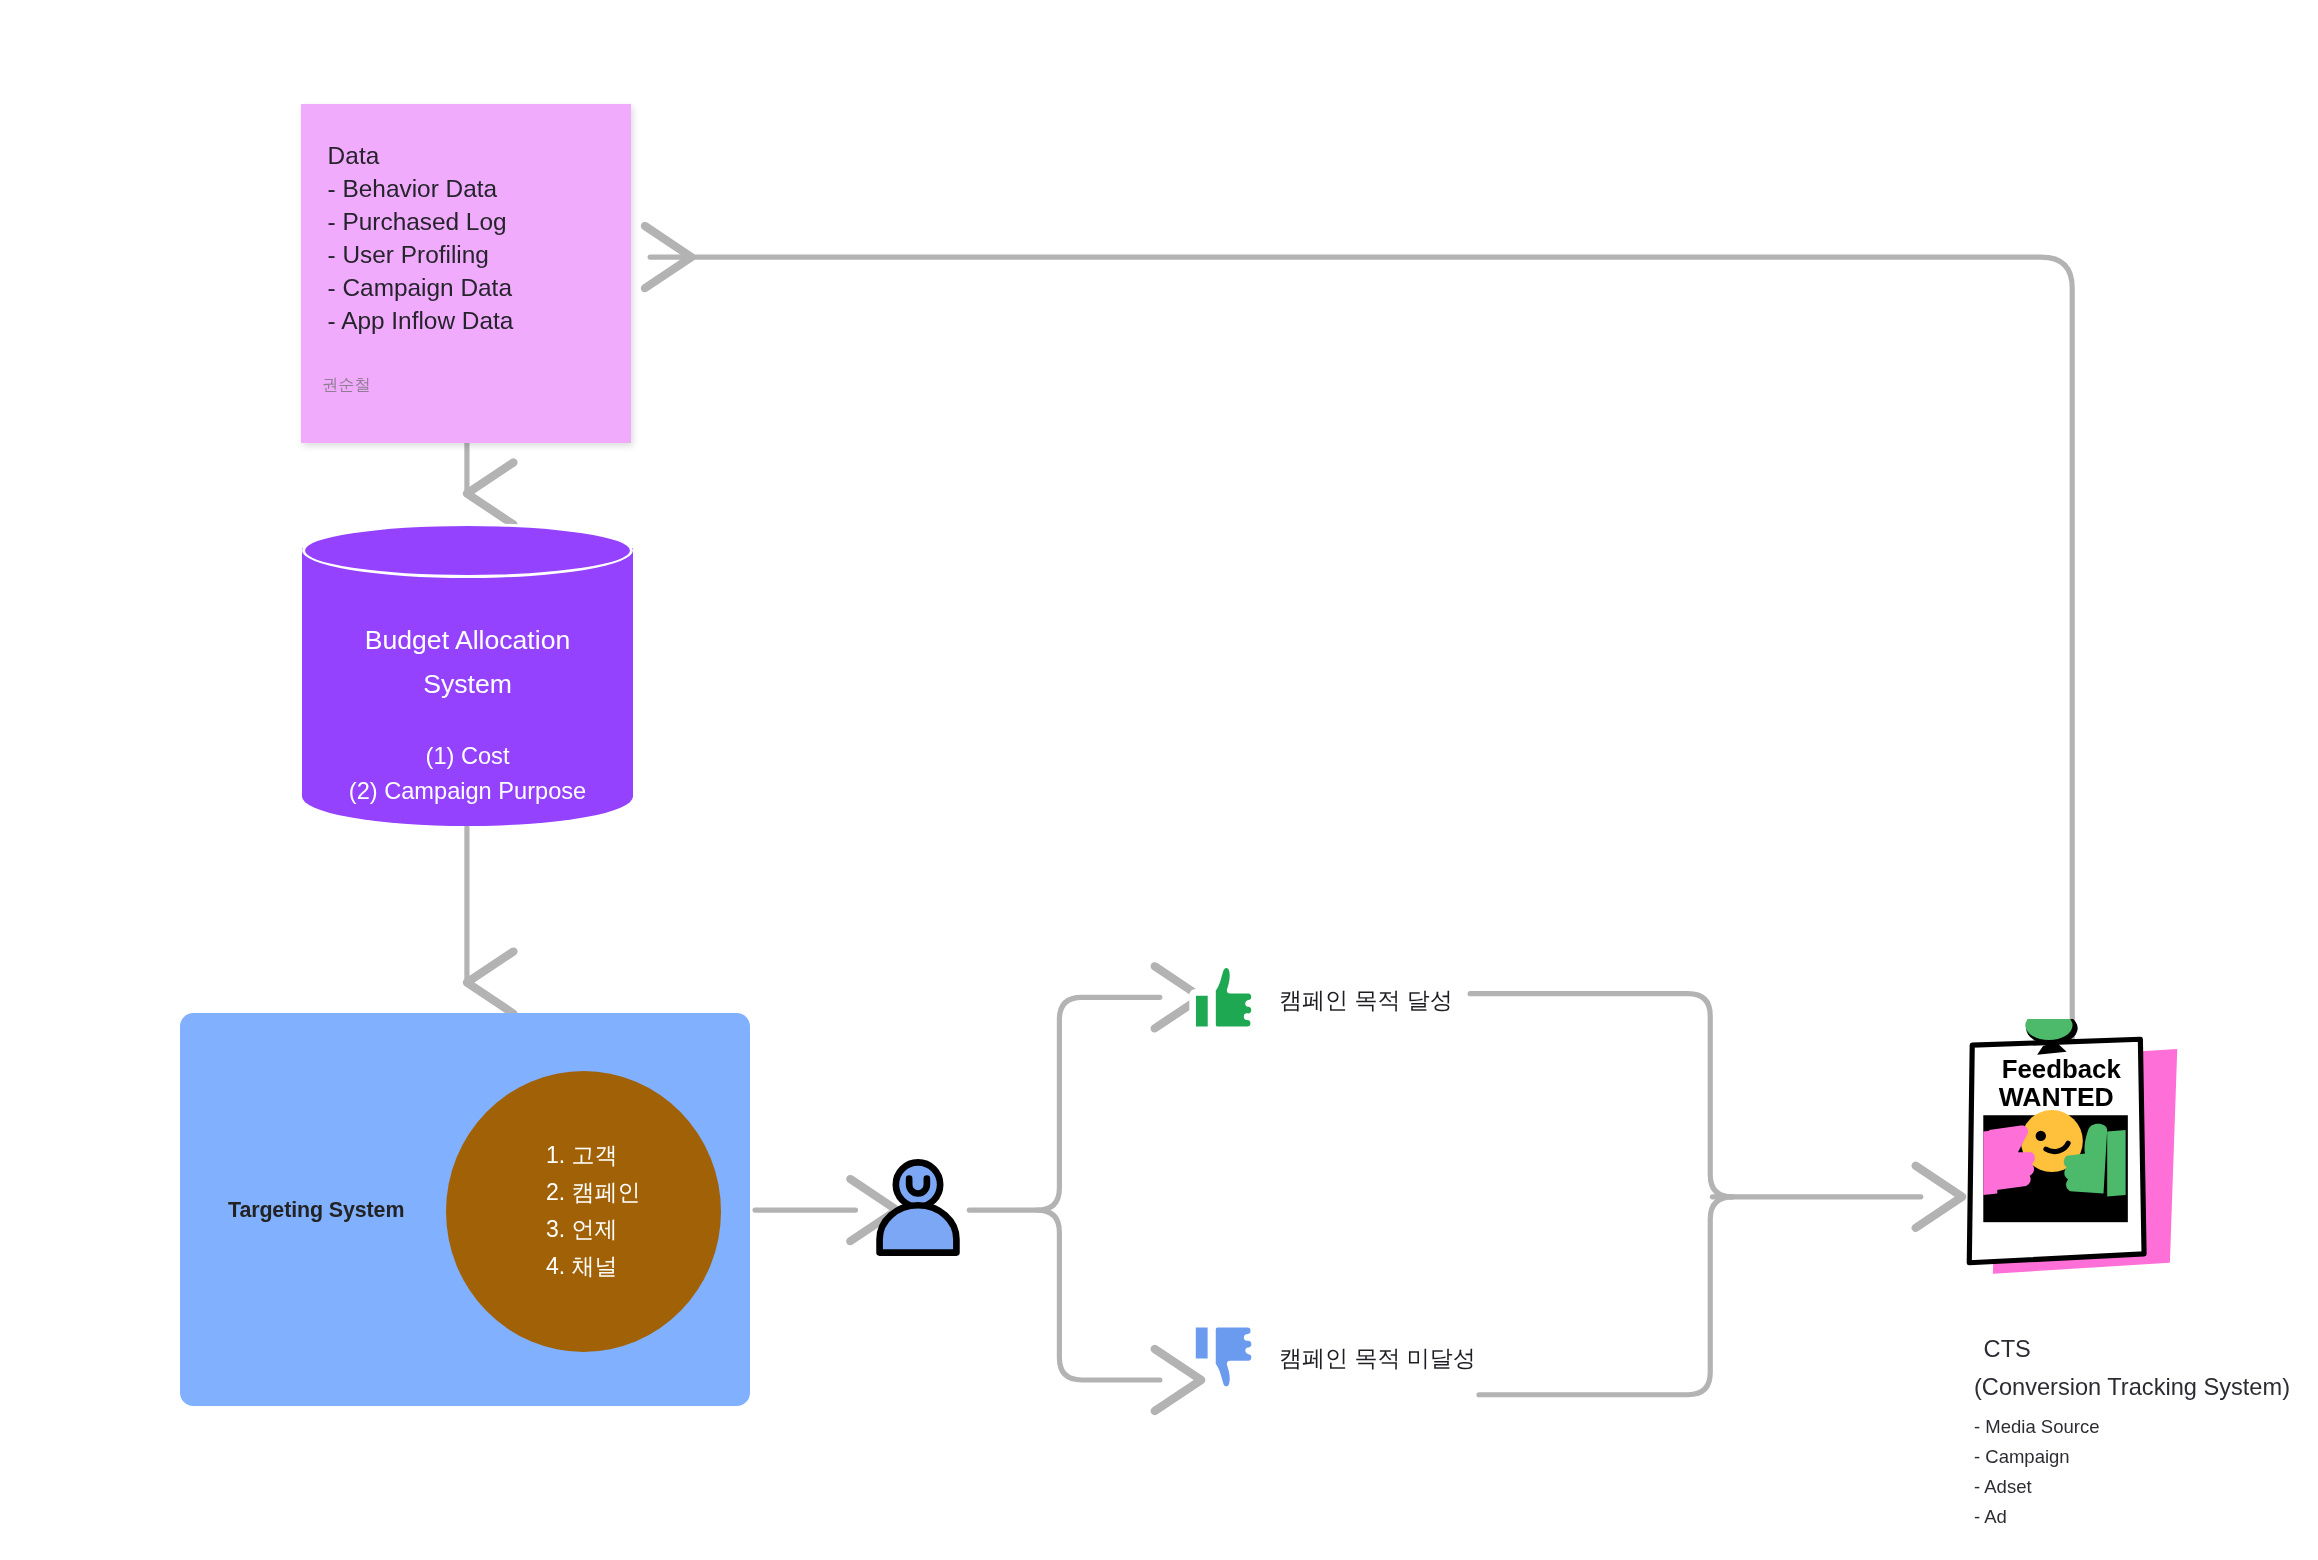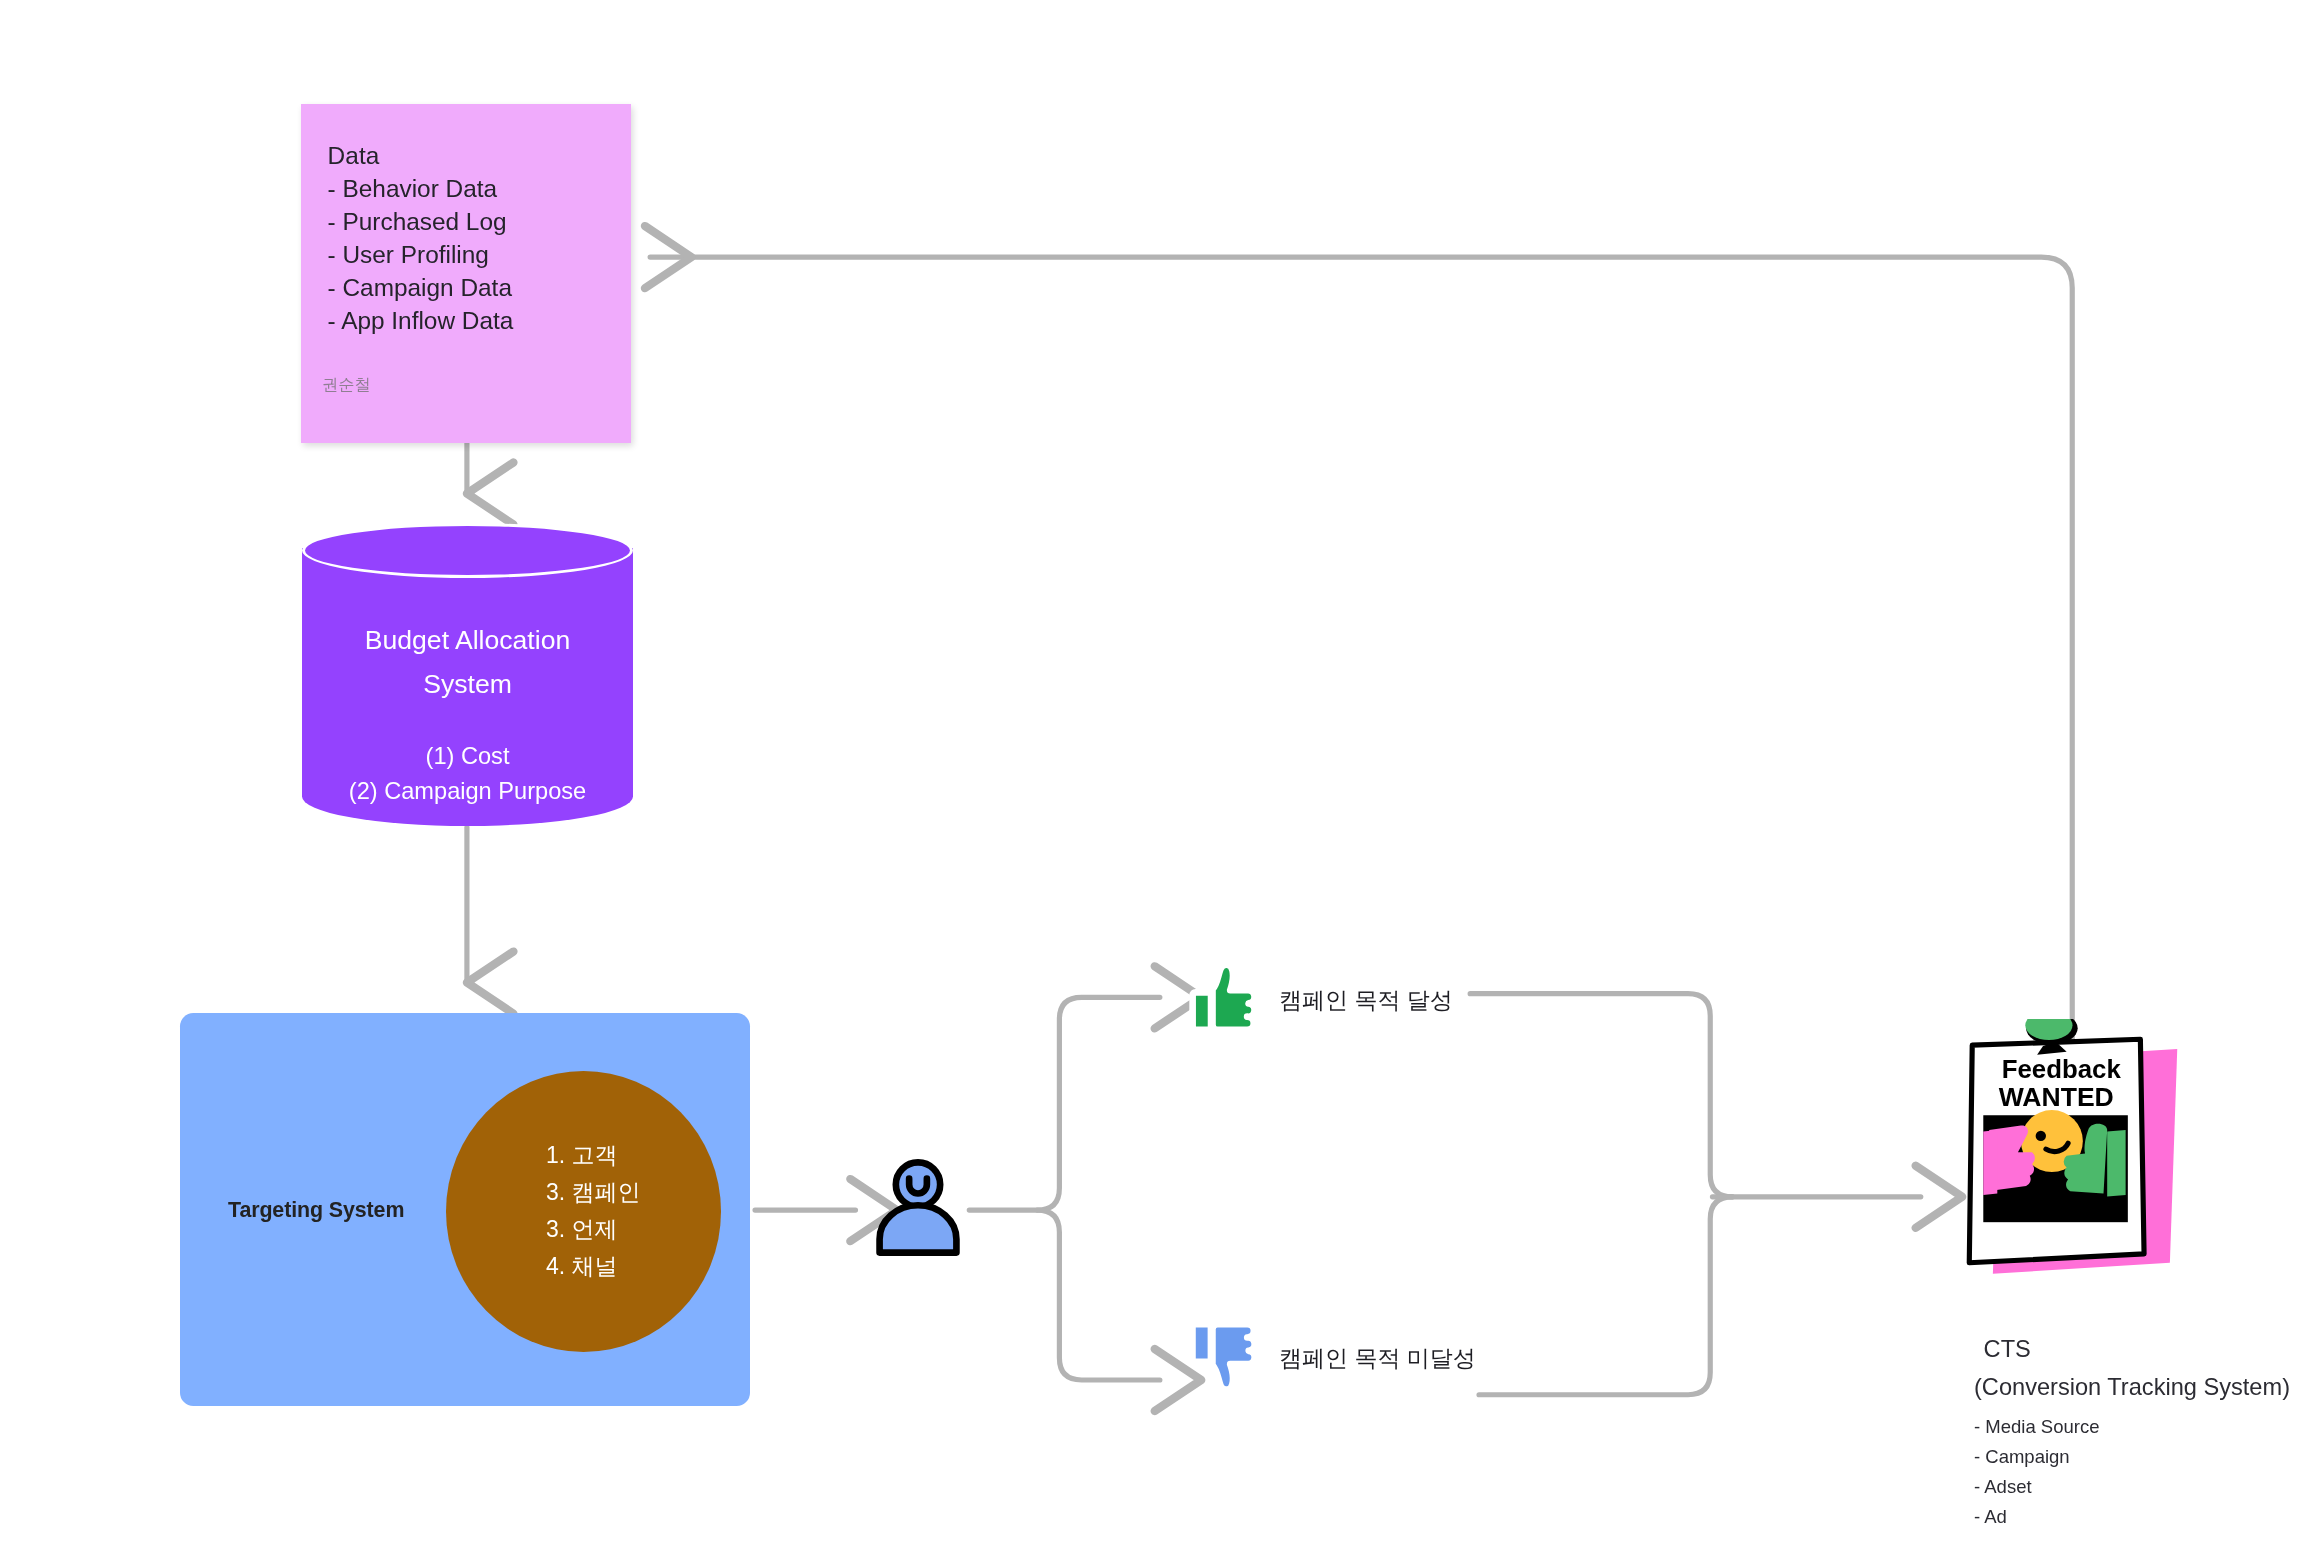--- a/index.html
+++ b/index.html
@@ -252,21 +252,21 @@
       <div>(1) Cost</div>
       <div>(2) Campaign Purpose</div>
     </div>
   </div>
 
   <div class="abs" id="targeting-box"></div>
   <div class="abs" id="targeting-label">Targeting System</div>
   <div class="abs" id="targeting-ellipse">
     <div id="targeting-ellipse-list">
       <div>1. 고객</div>
-      <div>3. 캠페인</div>
+      <div>2. 캠페인</div>
       <div>3. 언제</div>
       <div>4. 채널</div>
     </div>
   </div>
 
   <svg class="abs" id="person-icon" viewBox="0 0 124 134" xmlns="http://www.w3.org/2000/svg">
 
     <circle cx="62" cy="36" r="30" fill="#7CA7F5" stroke="#000000" stroke-width="9"></circle>
 
     <path d="M50,28 L50,36 A12,12 0 0,0 74,36 L74,28" fill="none" stroke="#000000" stroke-width="9" stroke-linecap="round"></path>

